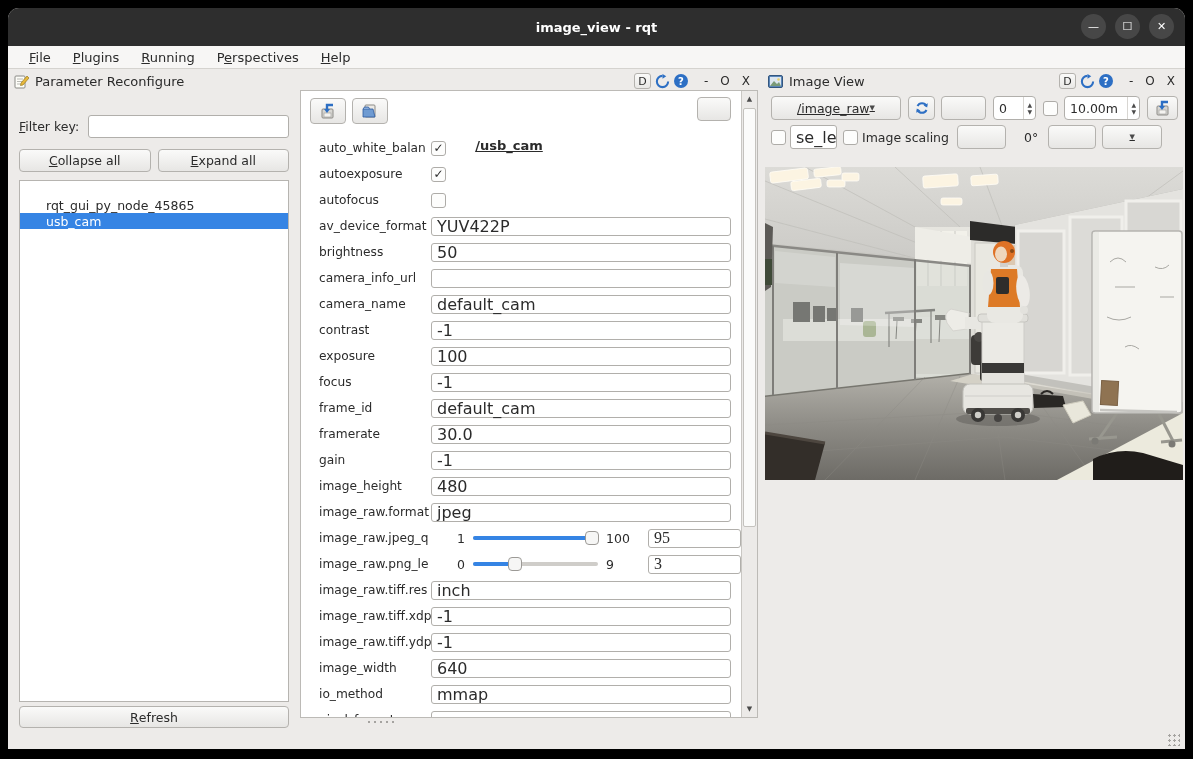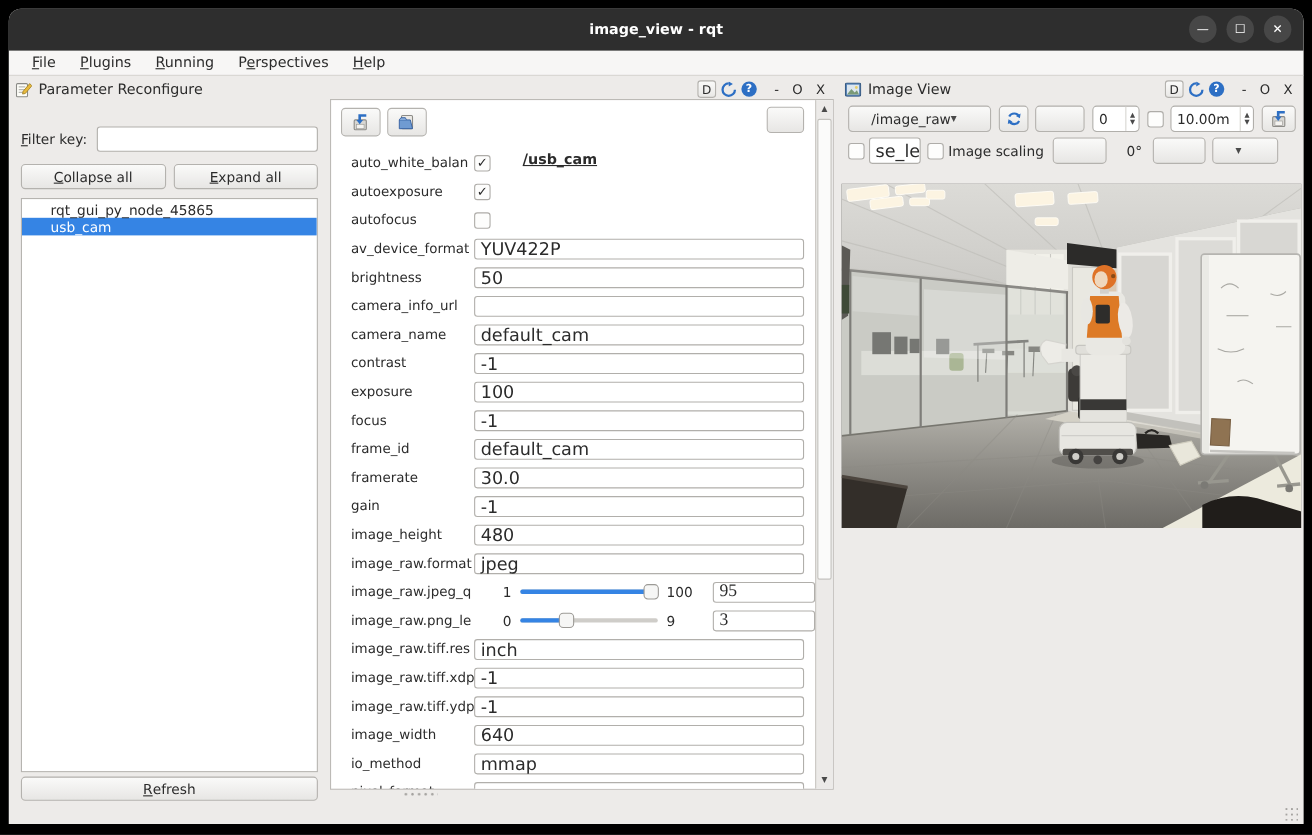--- a/index.html
+++ b/index.html
@@ -49,21 +49,21 @@
   
   .dock-param { position:absolute; left:0; top:0; width:752px; height:660px; }
   .left-col { position:absolute; left:2px; top:45px; width:288px; height:614px;
               display:flex; flex-direction:column; }
   .filter-row { display:flex; align-items:center; gap:9px; padding:0 9px; height:24px; }
   .filter-row input { flex:1; height:23px; border:1px solid #b1afab; border-radius:3px;
                       background:#fff; font-size:12.5px; padding:0 5px; outline:none;
                       font-family:inherit; }
   .ce-row { display:flex; gap:7px; padding:0 9px; margin-top:11px; }
   .ce-row .btn { flex:1; height:23px; }
-  .node-list { margin:8px 9px 2px; flex:1; background:#fff; border:1px solid #b6b4b0; padding-top:1px; overflow:hidden; }
+  .node-list { margin:8px 9px 2px; flex:1; background:#fff; border:1px solid #b6b4b0; padding-top:16px; overflow:hidden; }
   .node-item { height:16px; display:flex; align-items:center; padding-left:26px; font-size:12.5px; white-space:nowrap; }
   .node-item.selected { background:#3584e4; color:#fff; }
   .refresh-btn { margin:2px 9px 0; height:22px; }
 
   
   .editor { position:absolute; left:292px; top:21px; width:458px; height:628px;
             background:#fff; border:1px solid #bcbab6; }
   .editor-header { position:relative; height:44px; }
   .icon-btn { position:absolute; top:7px; width:36px; height:26px; }
   .editor-title { position:absolute; left:0; right:40px; top:0; height:44px;
@@ -96,23 +96,23 @@
             background-size:6px 4px; }
   .grip { position:absolute; width:13px; height:13px;
           background-image:radial-gradient(circle,#a5a3a0 1px,transparent 1.3px);
           background-size:5px 5px; }
 
   
   .dock-image { position:absolute; left:754px; top:0; width:423px; height:680px; }
   .iv-row { position:absolute; left:9px; display:flex; align-items:center; }
   .iv-row1 { top:26px; height:26px; }
   .iv-row2 { top:55px; height:26px; }
-  .combo { height:24px; padding:0 20px; justify-content:flex-start; display:flex; align-items:center;
+  .combo { height:24px; padding:0 6px; justify-content:center; display:flex; align-items:center;
            border:1px solid #b4b2ae; border-radius:4px; background:linear-gradient(#fafaf9,#e7e6e4);
-           font-size:12.5px; }
+           font-size:12.5px;text-decoration:underline; }
   .spin { height:24px; background:#fff; border:1px solid #b1afab; border-radius:4px;
           display:flex; align-items:center; font-size:12.5px; }
   .spin .val { flex:1; padding:0 5px; }
   .spin .arrows { display:flex; flex-direction:column; justify-content:center; gap:1px;
                   padding:0 3px; border-left:1px solid #d8d6d2; height:100%; }
   .spin .arrows .arrow { font-size:6px; }
   .camera { position:absolute; left:3px; top:98px; width:418px; height:313px; background:#8a8984; overflow:hidden; }
   .camera svg { display:block; }
 </style>
 </head>

